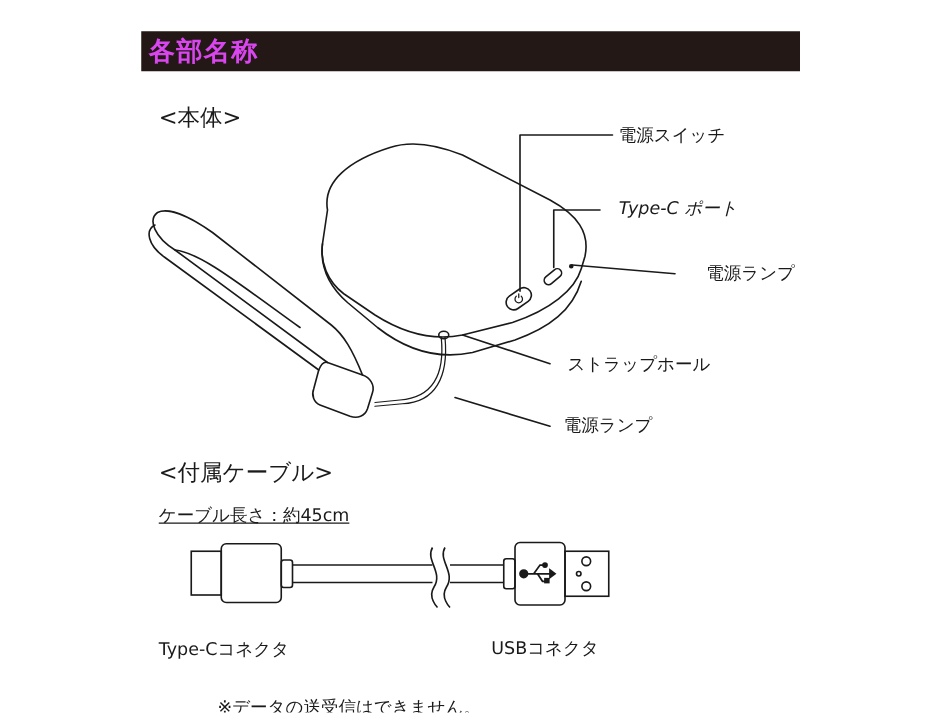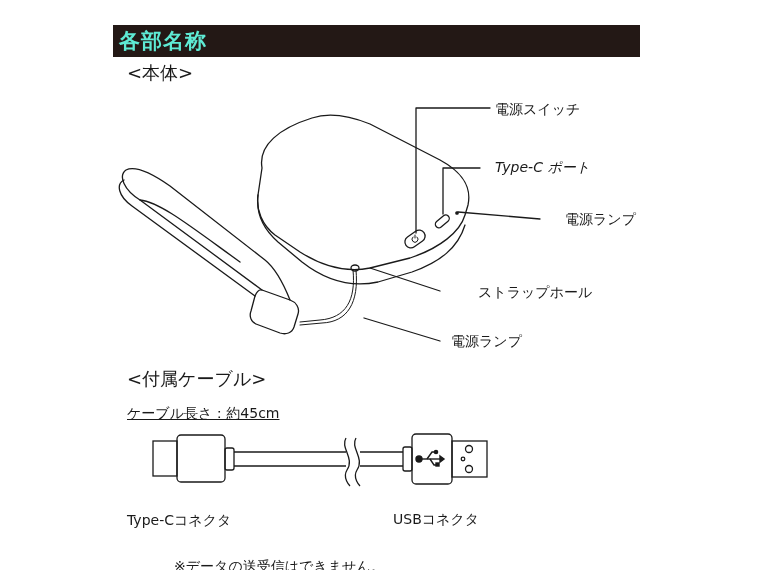--- a/index.html
+++ b/index.html
@@ -1,30 +1,30 @@
 <!DOCTYPE html>
 <html><head>
 <meta charset="utf-8">
 <style>
   html,body{margin:0;padding:0;background:#ffffff;}
   body{width:760px;height:570px;position:relative;overflow:hidden;font-family:"DejaVu Sans","Liberation Sans",sans-serif;color:#1a1a1a;}
   .header-bar{position:absolute;left:113px;top:25px;width:527px;height:32px;background:#231815;}
-  .header-title{position:absolute;left:6px;top:2px;color:#5eead4;font-size:21px;font-weight:bold;letter-spacing:1px;line-height:28px;}
+  .header-title{position:absolute;left:6px;top:2px;color:#d946ef;font-size:21px;font-weight:bold;letter-spacing:1px;line-height:28px;}
   .section-title{position:absolute;font-size:18px;line-height:22px;}
   .label{position:absolute;font-size:14px;line-height:22px;white-space:nowrap;}
   svg.diagram{position:absolute;left:0;top:0;}
 </style>
 </head>
 <body>
 
 <div class="header-bar">
   <span class="header-title">各部名称</span>
 </div>
 
-<span class="section-title" style="left:127px;top:62px;text-align:center;">&lt;本体&gt;</span>
+<span class="section-title" style="left:127px;top:84px;text-align:center;">&lt;本体&gt;</span>
 
 <svg class="diagram" width="760" height="570" viewBox="0 0 760 570">
   <g fill="none" stroke="#1a1a1a" stroke-width="1.3" stroke-linecap="round" stroke-linejoin="round">
 
     <path d="M262 168 C258 145 280 128 312 118 C330 112 350 116 370 124 L440 160 C462 172 472 186 468 205 L465 215 C460 232 440 248 410 258 L370 268 C345 273 322 266 300 252 L275 235 C262 225 256 210 258 195 Z"></path>
 
     <path d="M258 195 C256 212 262 228 278 242 L302 262 C325 280 350 288 378 282 L412 272 C440 262 458 248 465 225"></path>
 
     <g>
       <rect x="404" y="233" width="22" height="12" rx="6" transform="rotate(-35 415 239)"></rect>
@@ -77,20 +77,20 @@
       <path d="M430 459 L434 465 L437 465"></path>
       <rect x="436" y="463" width="3" height="3" fill="#1a1a1a"></rect>
       <path d="M440 456 L444 459 L440 462 Z" fill="#1a1a1a"></path>
     </g>
   </g>
 </svg>
 
 <span class="label" style="left:495px;top:98px;">電源スイッチ</span>
 <span class="label" style="left:495px;top:156px;font-style:italic;">Type-C ポート</span>
 <span class="label" style="left:543px;top:208px;margin-left:22px;">電源ランプ</span>
-<span class="label" style="left:478px;top:281px;">ストラップホール</span>
+<span class="label" style="left:454px;top:281px;">ストラップホール</span>
 <span class="label" style="left:451px;top:330px;">電源ランプ</span>
 
 <span class="section-title" style="left:127px;top:368px;">&lt;付属ケーブル&gt;</span>
 <span class="label" style="left:127px;top:402px;text-decoration:underline;">ケーブル長さ：約45cm</span>
 <span class="label" style="left:127px;top:509px;">Type-Cコネクタ</span>
 <span class="label" style="left:393px;top:508px;text-align:right;">USBコネクタ</span>
 <span class="label" style="left:174px;top:508px;margin-top:47px;">※データの送受信はできません。</span>
 
 </body></html>

